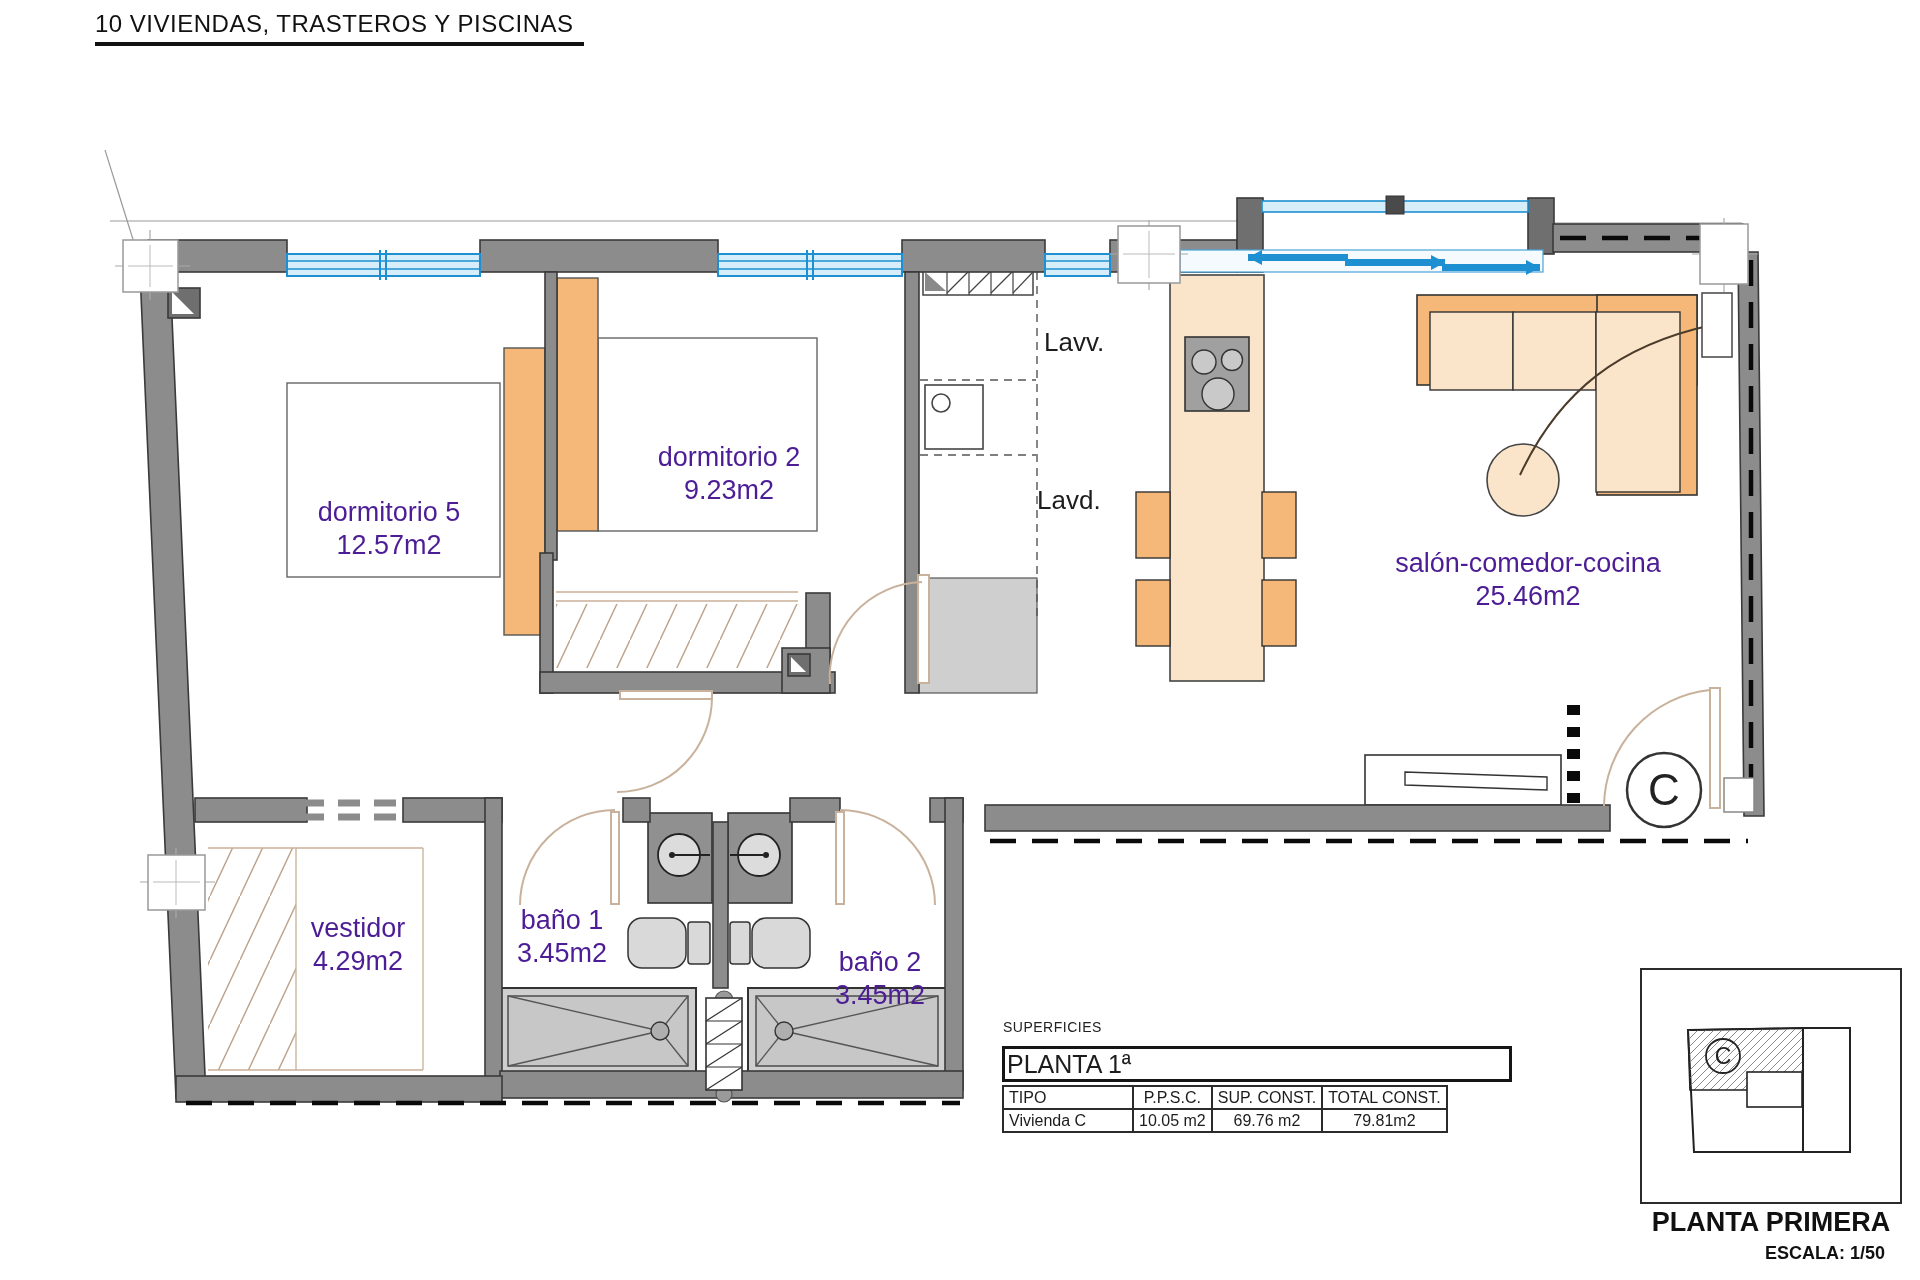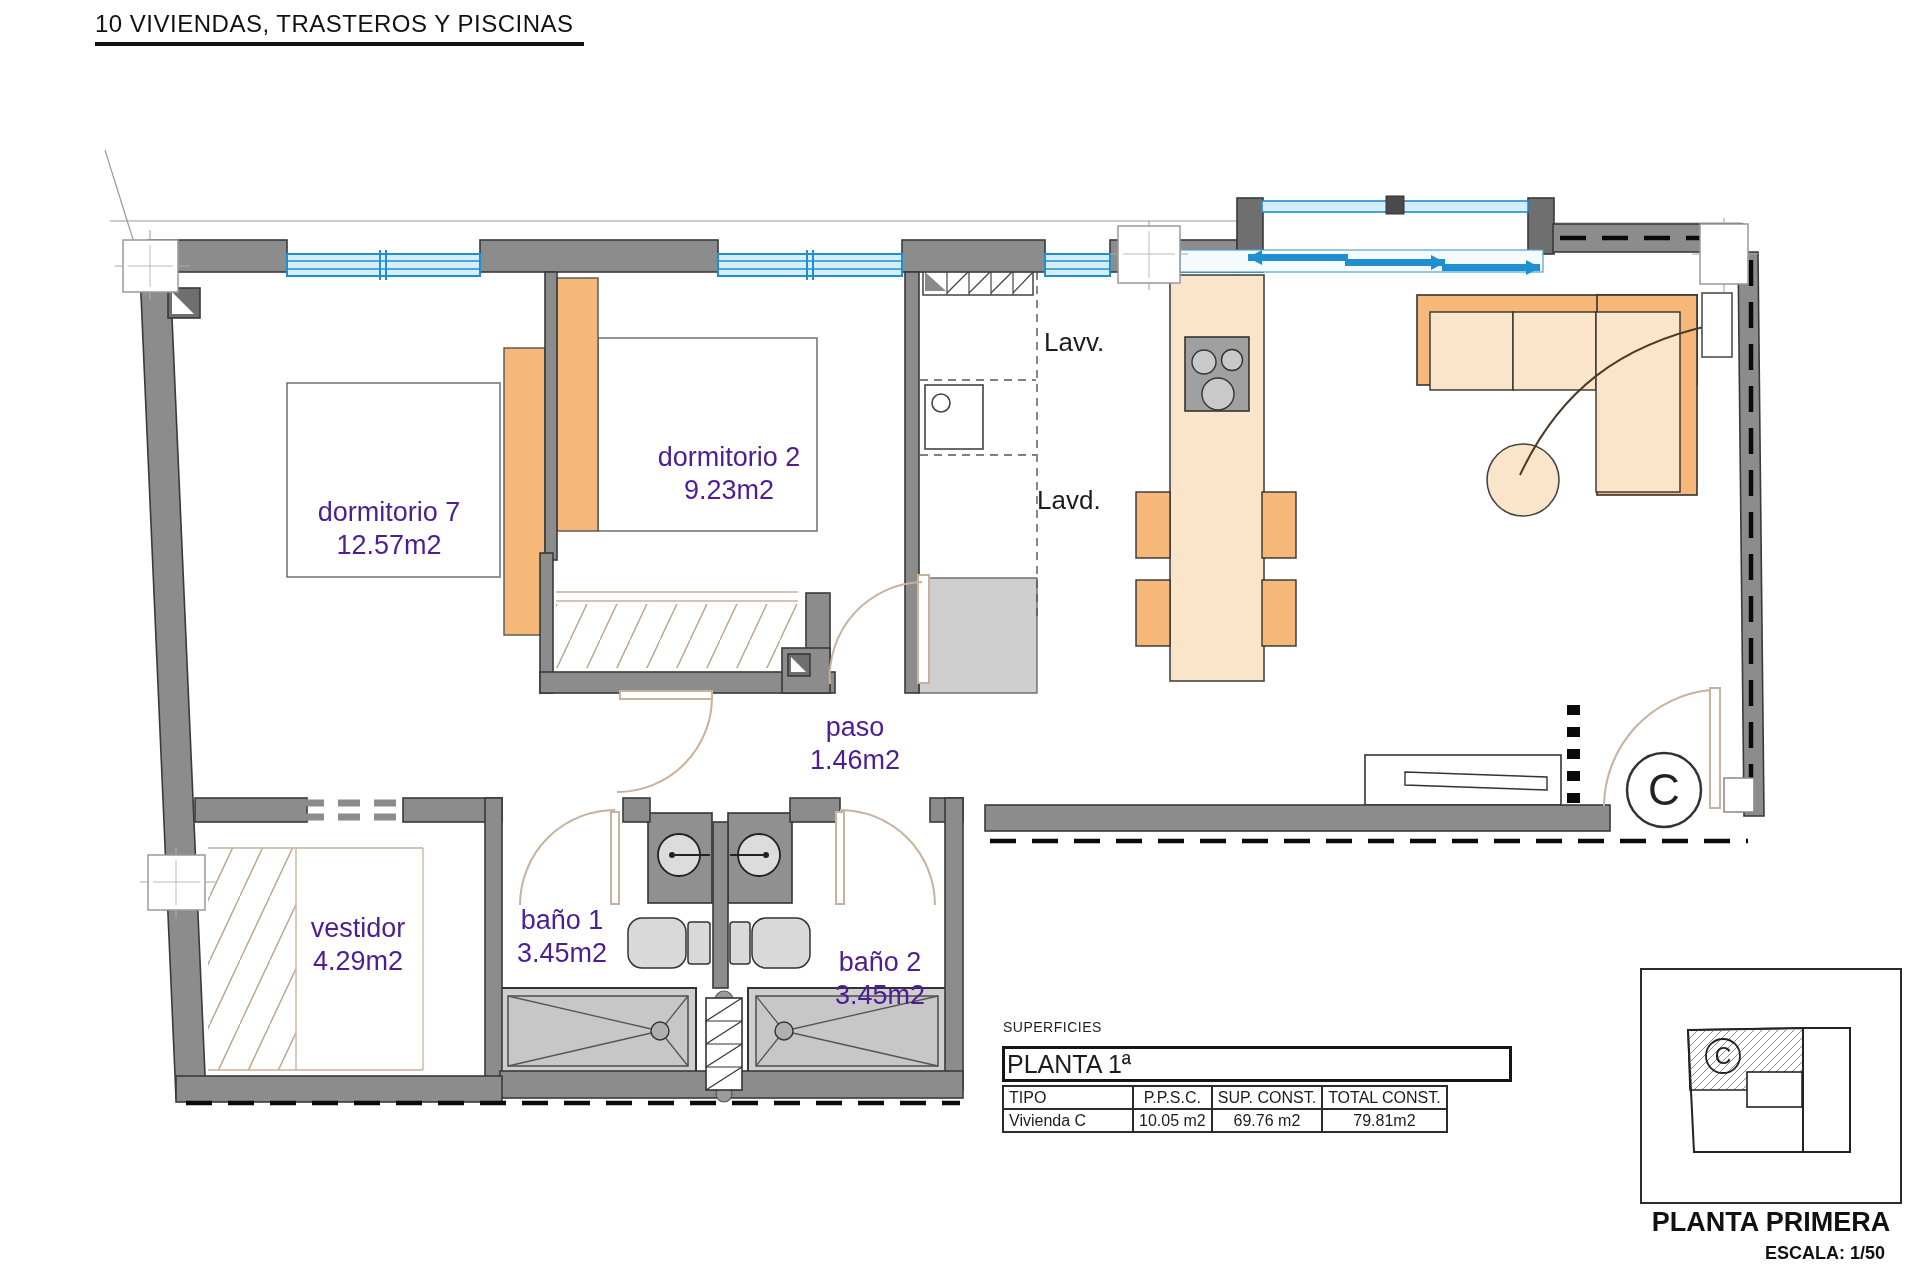--- a/index.html
+++ b/index.html
@@ -339,30 +339,30 @@
     <g>
       <polygon points="1688,1030 1803,1028 1803,1152 1694,1152" fill="#fff" stroke="#222" stroke-width="2"></polygon>
       <polygon points="1688,1030 1803,1028 1803,1090 1690,1090" fill="url(#kpHatch)" stroke="#222" stroke-width="1.6"></polygon>
       <rect x="1747" y="1072" width="55" height="35" fill="#fff" stroke="#222" stroke-width="1.6"></rect>
       <rect x="1803" y="1028" width="47" height="124" fill="#fff" stroke="#222" stroke-width="2"></rect>
       <circle cx="1723" cy="1056" r="17" fill="none" stroke="#222" stroke-width="1.8"></circle>
     </g>
   </svg>
 
   <div class="lbl" style="left:269px;top:496px;width:240px;">
-    <span>dormitorio 7</span>
+    <span>dormitorio 5</span>
       <span>12.57m2</span>
   </div>
   <div class="lbl" style="left:609px;top:441px;width:240px;">
     <span>dormitorio 2</span>
       <span>9.23m2</span>
   </div>
-  <div class="lbl" style="left:771px;top:711px;width:168px;">
-    <span>paso</span>
-      <span>1.46m2</span>
+  <div class="lbl" style="left:1368px;top:547px;width:320px;">
+    <span>salón-comedor-cocina</span>
+      <span>25.46m2</span>
   </div>
   <div class="lbl" style="left:256px;top:912px;width:204px;">
     <span>vestidor</span>
       <span>4.29m2</span>
   </div>
   <div class="lbl" style="left:470px;top:904px;width:184px;">
     <span>baño 1</span>
       <span>3.45m2</span>
   </div>
   <div class="lbl" style="left:788px;top:906px;width:184px;margin-top:40px;">

